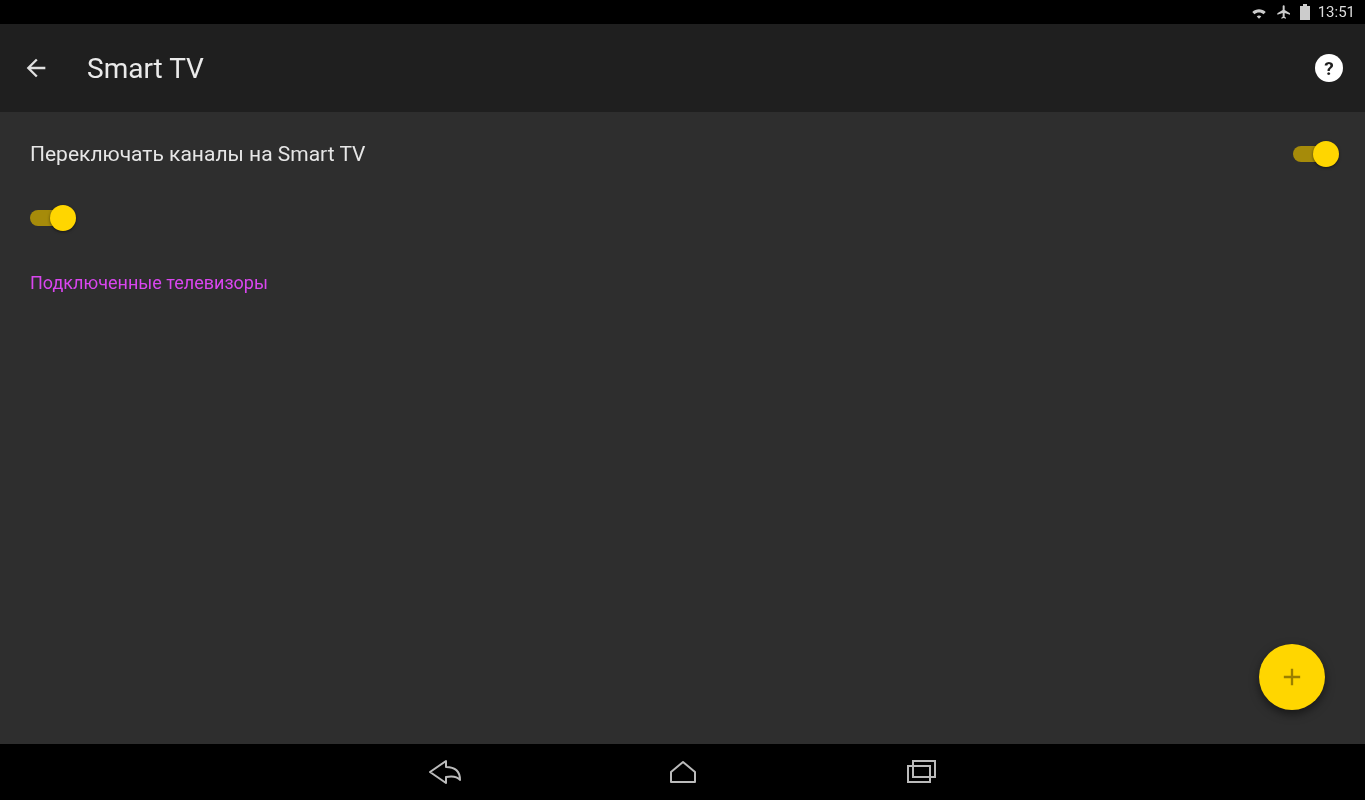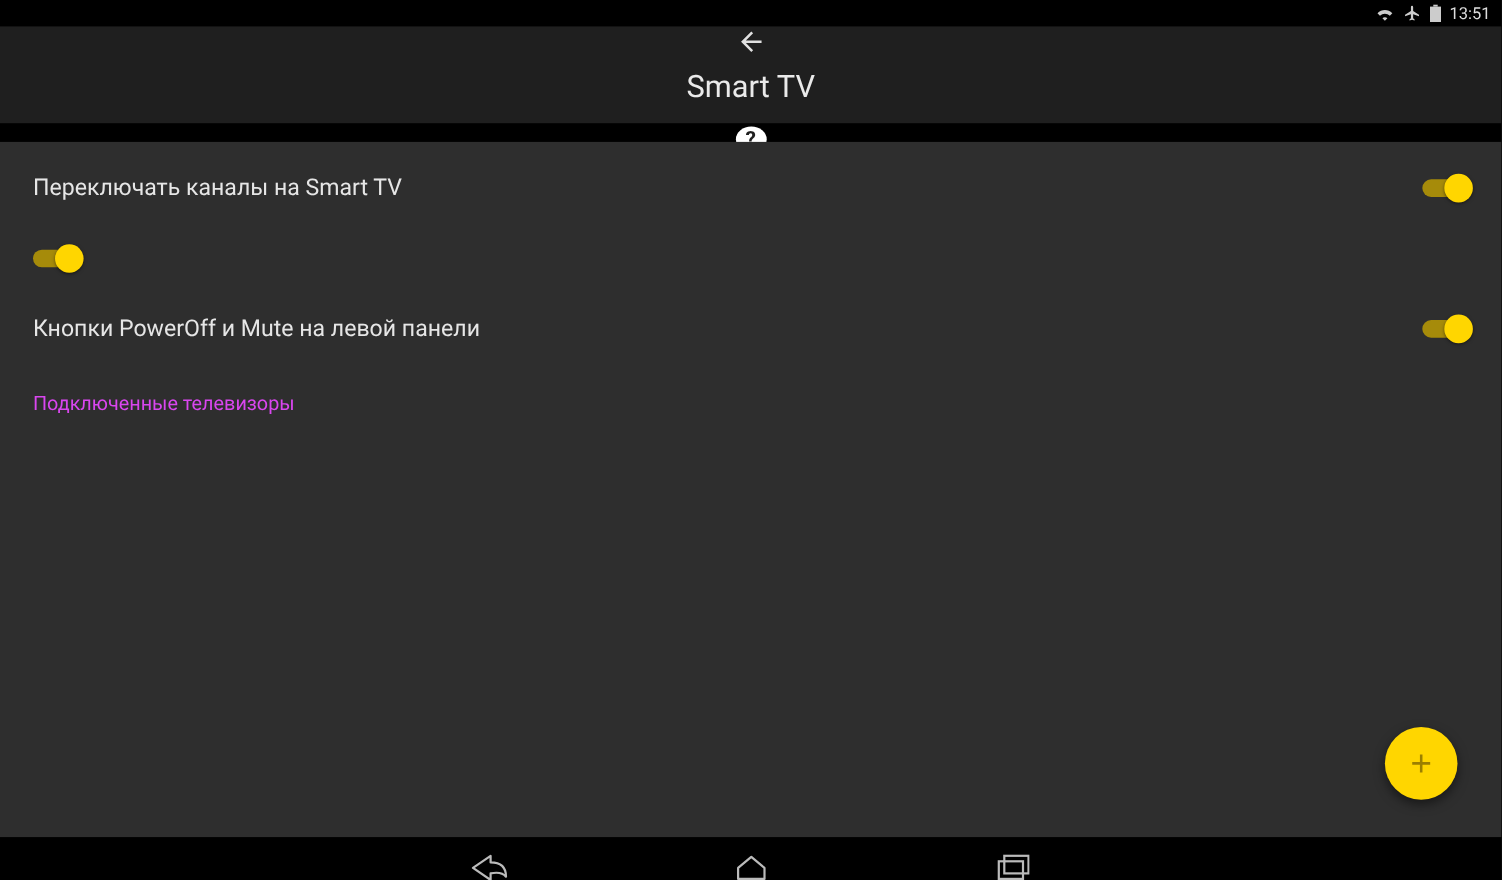--- a/index.html
+++ b/index.html
@@ -22,22 +22,21 @@
     font-size: 15px;
     color: #ddd;
   }
   .status-bar .icon-slot { display: inline-flex; align-items: center; }
   .app-bar {
     height: 88px;
     background: #1f1f1f;
     display: flex;
     align-items: center;
     padding: 0 22px;
-    gap: 10px;
-    flex-direction: column;
+    gap: 37px;
   }
   .app-bar .title {
     font-size: 28px;
     font-weight: 400;
     color: #eaeaea;
   }
   .app-bar .spacer { flex: 1; }
   .help-circle {
     width: 28px; height: 28px;
     border-radius: 50%;
@@ -45,21 +44,20 @@
     color: #1f1f1f;
     display: flex; align-items: center; justify-content: center;
     font-weight: 700; font-size: 19px;
     cursor: pointer;
   }
   .content {
     background: #2e2e2e;
     height: calc(800px - 24px - 88px - 56px);
     position: relative;
     padding-top: 8px;
-    margin-top: 17px;
   }
   .setting-row {
     display: flex;
     align-items: center;
     padding: 22px 30px;
     cursor: pointer;
   }
   .setting-row .label {
     font-size: 21px;
     color: #e6e6e6;
@@ -166,26 +164,20 @@
         <span class="knob"></span>
       </span>
   </div>
 
   <div class="setting-row">
     <span class="switch">
         <span class="knob"></span>
       </span>
   </div>
 
-  <div class="setting-row">
-    <span class="label">Кнопки PowerOff и Mute на левой панели</span>
-    <span class="switch">
-        <span class="knob"></span>
-      </span>
-  </div>
 
   <div class="section-header">Подключенные телевизоры</div>
 
 
   <div class="fab">
     <svg viewBox="0 0 24 24">
         <path d="M11 5h2v6h6v2h-6v6h-2v-6H5v-2h6z" fill="#9b7f00"></path>
       </svg>
   </div>
 </div>

